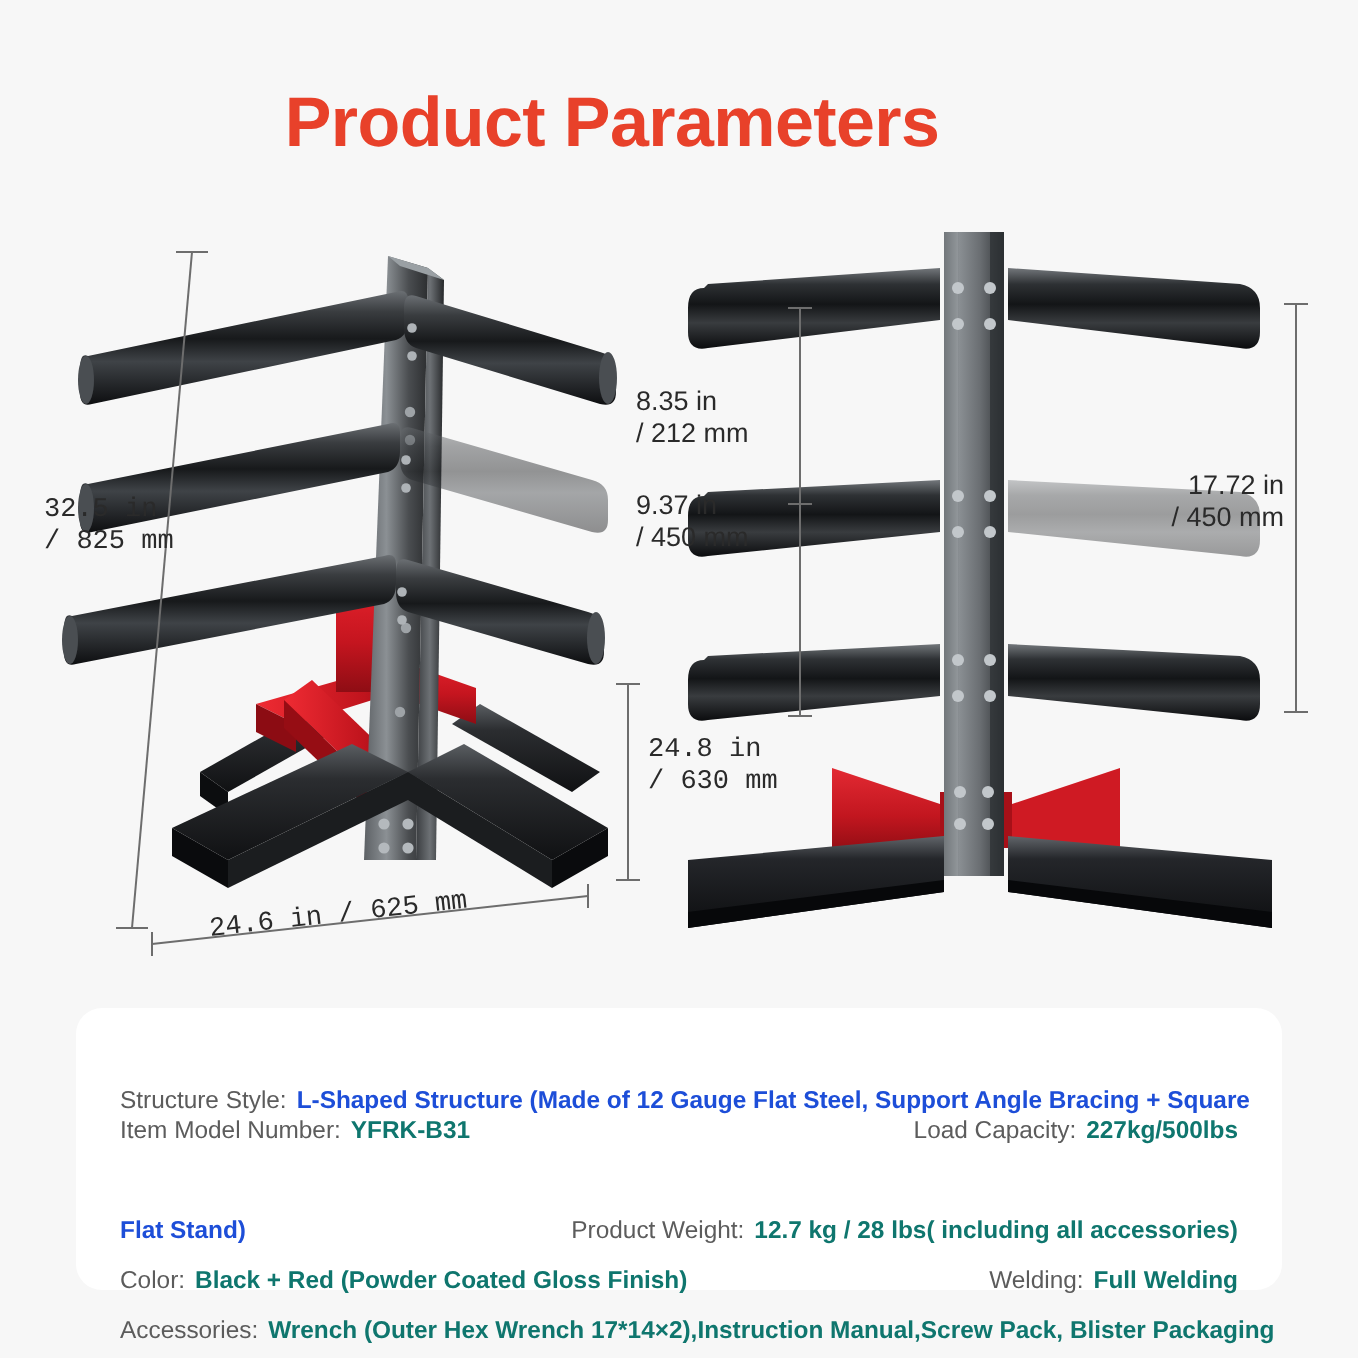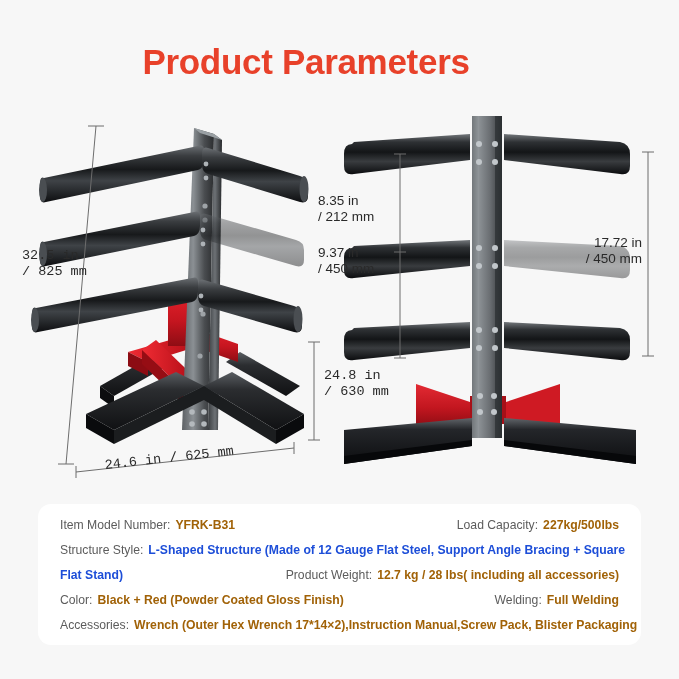--- a/index.html
+++ b/index.html
@@ -67,21 +67,21 @@
     display: flex;
     align-items: baseline;
     justify-content: space-between;
     height: 25px;
     font-size: 12.2px;
     white-space: nowrap;
   }
   .spec-cell { display: flex; align-items: baseline; gap: 5px; }
   .spec-cell.right { margin-left: auto; justify-content: center; }
   .lbl { color: #5c5c5c; font-weight: normal; }
-  .val { color: #a16207; font-weight: bold; }
+  .val { color: #0f766e; font-weight: bold; margin-top: 40px; }
   .val-wrap { color: #1d4ed8; font-weight: bold; }
 </style>
 </head>
 <body>
 
 <div class="page-title">Product Parameters</div>
 
 <div class="diagrams">
 
   <div class="view view-left">

